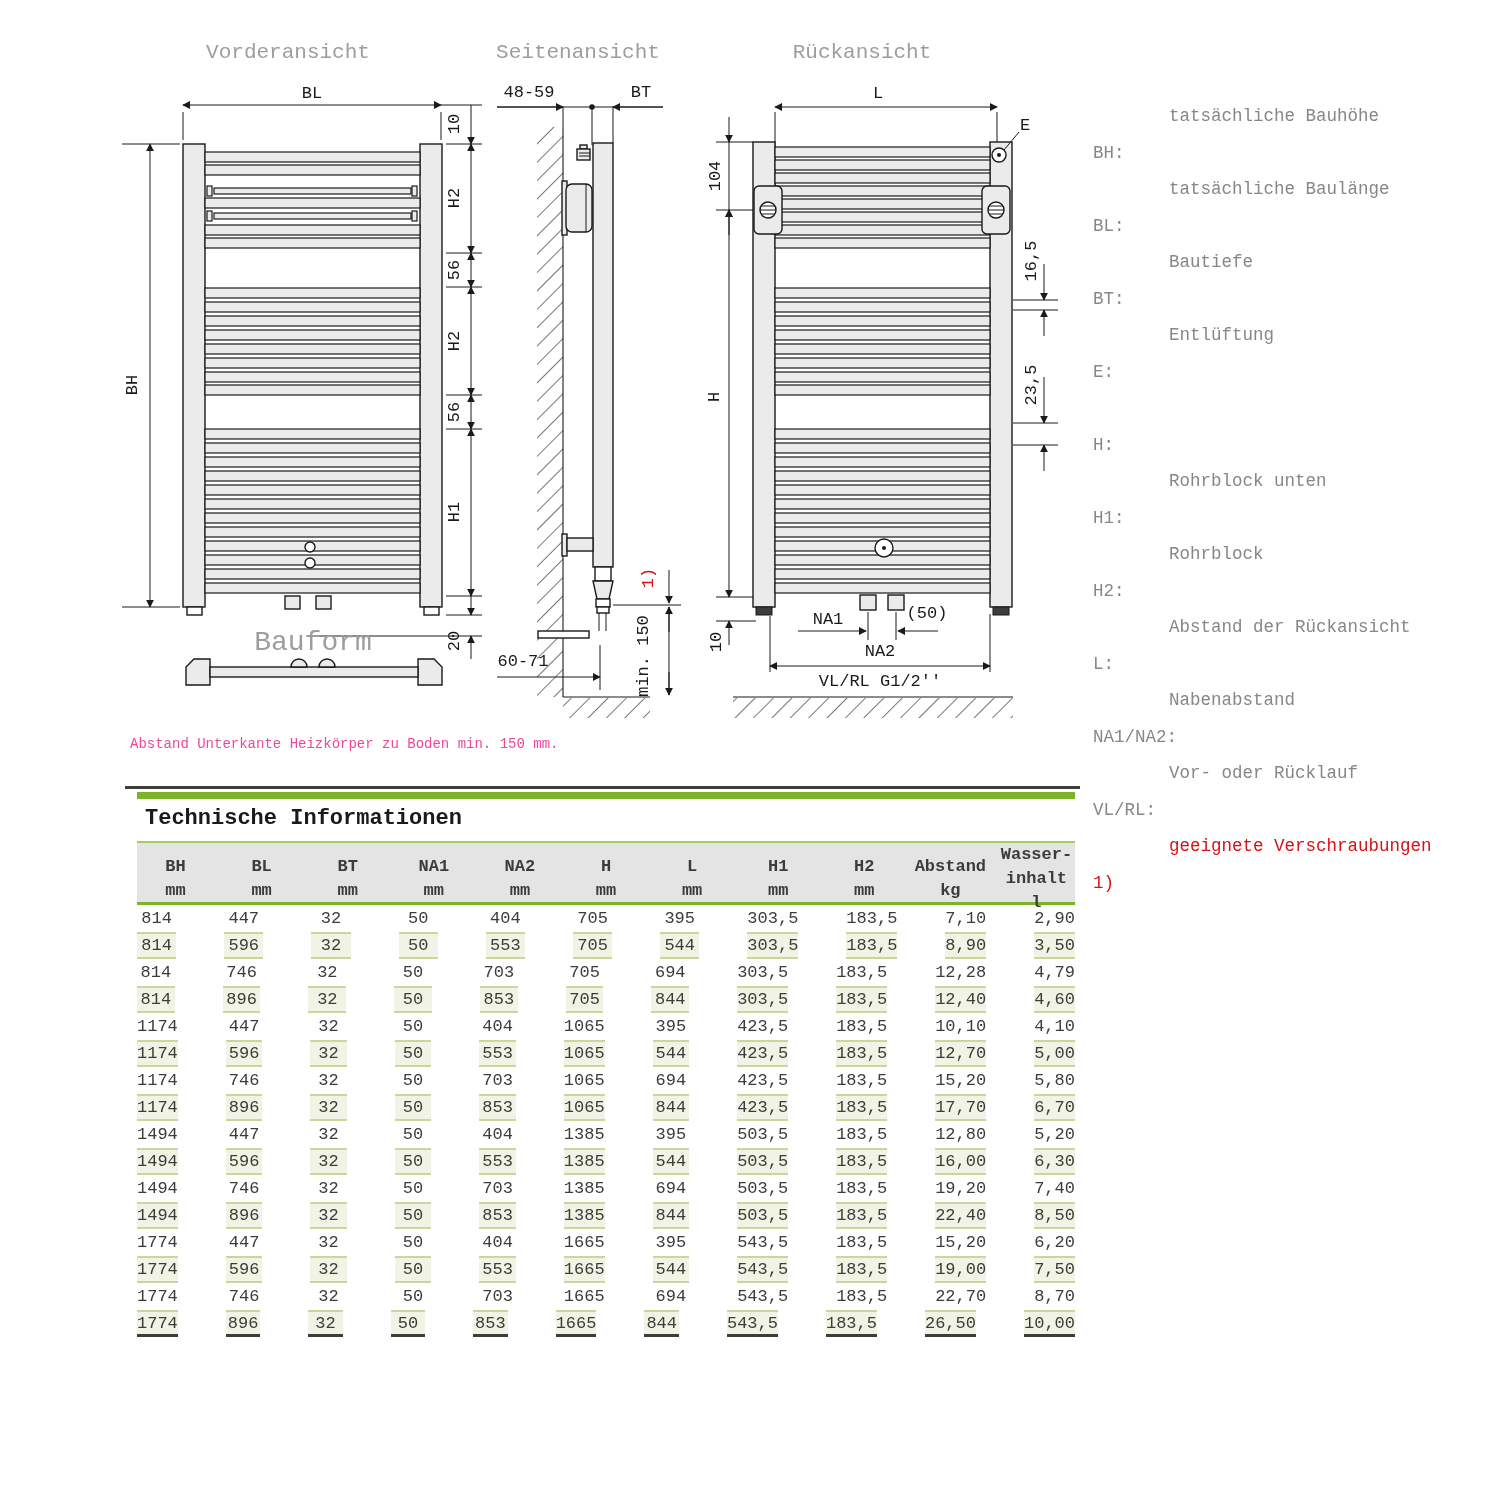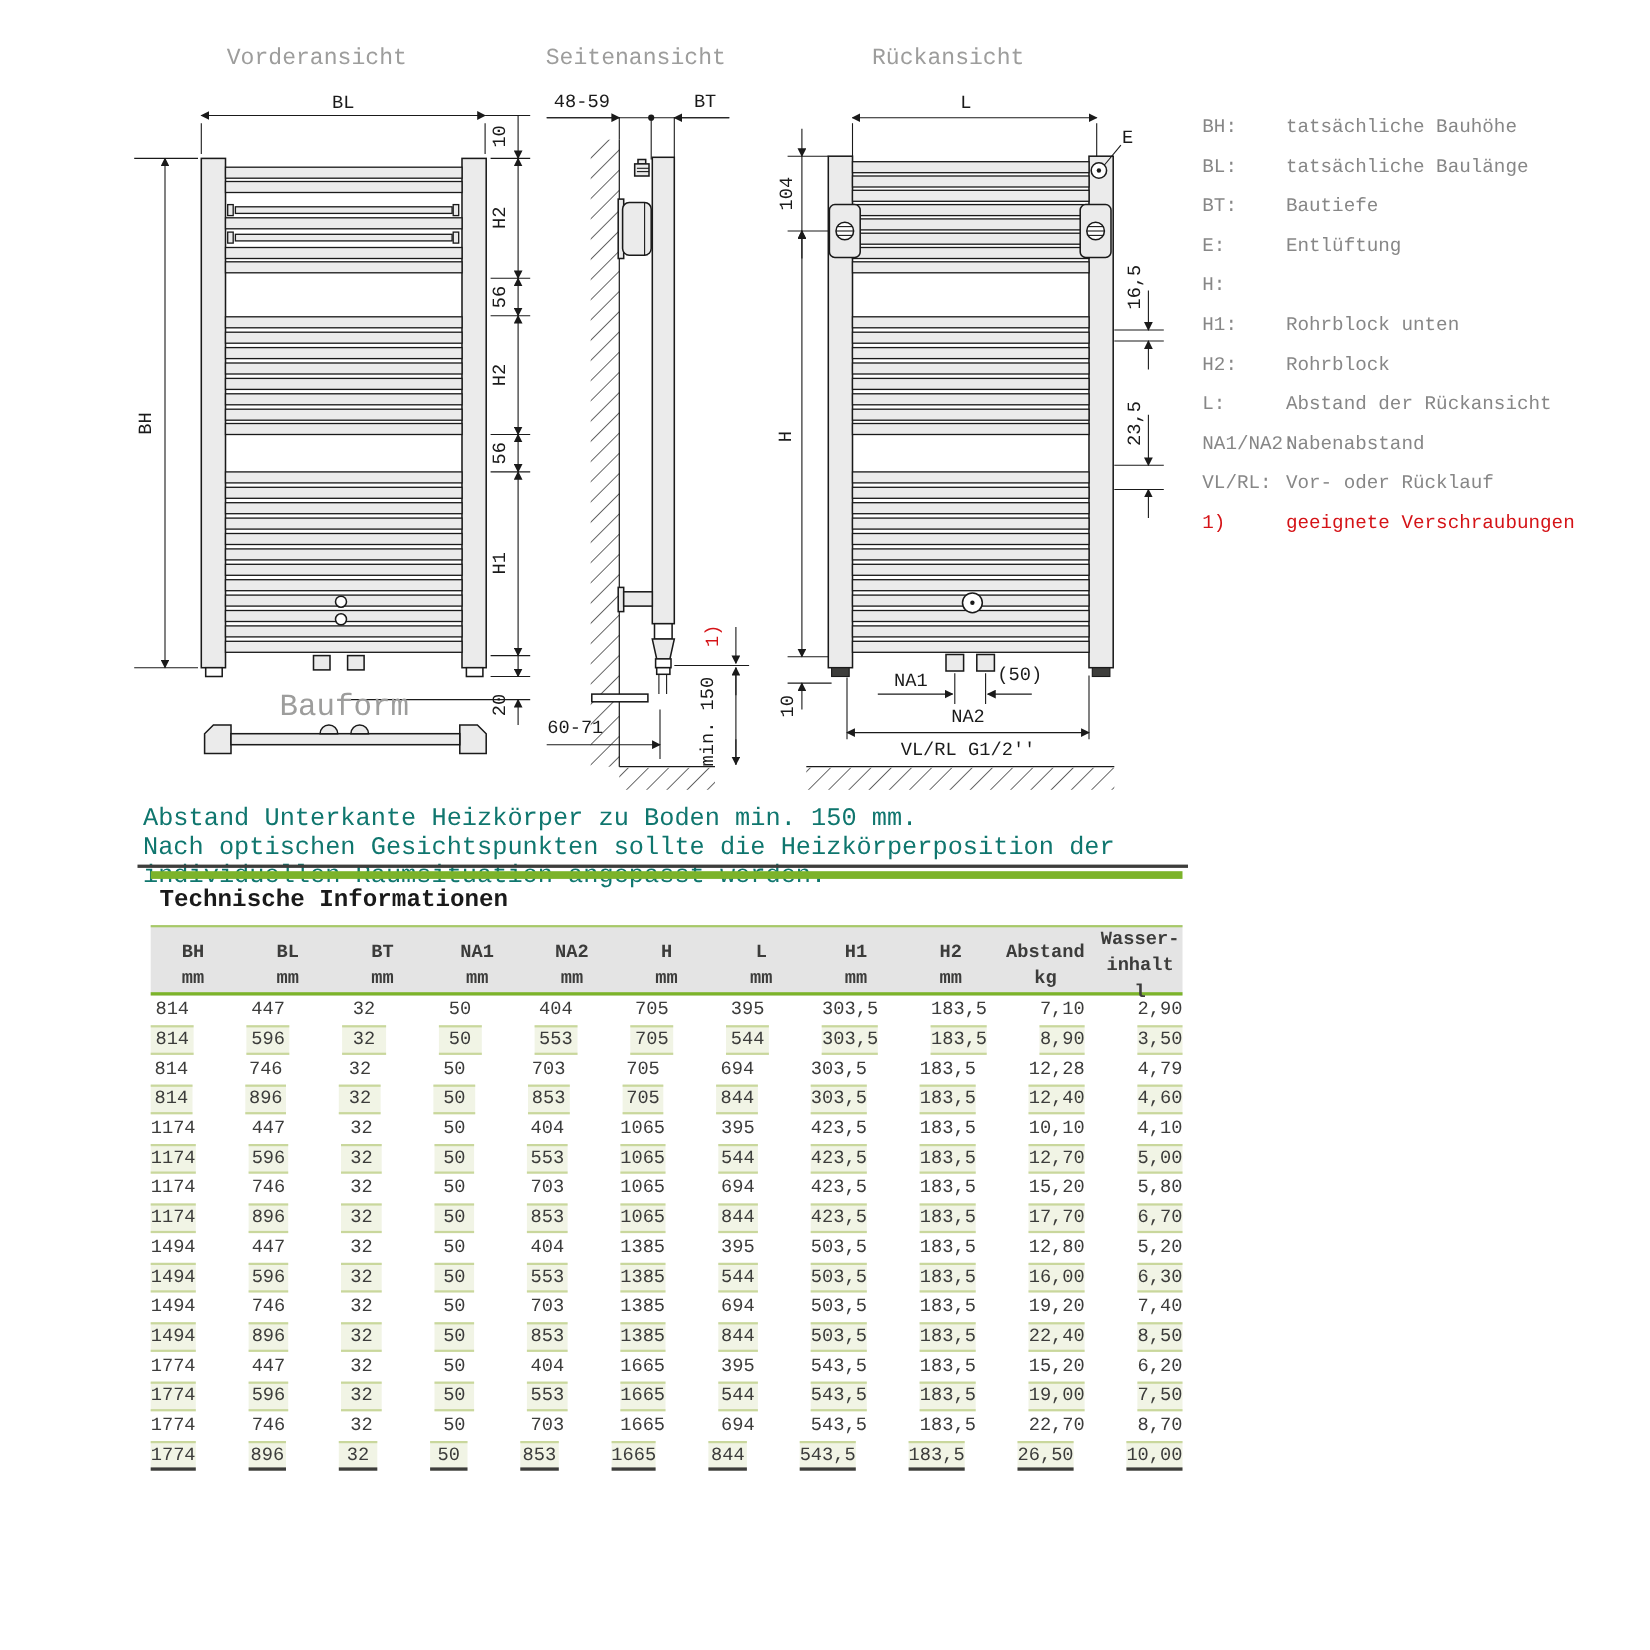--- a/index.html
+++ b/index.html
@@ -17,26 +17,26 @@
   #front-bars rect, #rear-bars rect, #front-rails rect, #rail-caps rect {
     fill:#ebebeb; stroke:#1a1a1a; stroke-width:1.2; }
   text.dimt  { font-size:17px; fill:#1a1a1a; }
   text.titlet{ font-size:21px; fill:#9d9d9c; }
   text.bauformt { font-size:28px; fill:#9d9d9c; }
   text.redt  { fill:#d51317; }
 
   
   .legend { left:1093px; top:104px; width:340px; font-size:17.5px; color:#878787; line-height:25px; }
   .legend-item { display:flex; margin-bottom:11px; }
-  .legend-term { width:76px; flex:none; }
+  .legend-term { width:76px; flex:none;margin-top:37px; }
   .legend-def  { white-space:pre-line; }
   .legend-item.red { color:#d51317; }
 
   
-  .notes { left:130px; top:731px; font-size:23px; color:#0f766e; line-height:26px; width:980px; }
+  .notes { left:130px; top:731px; font-size:14px; color:#ec4899; line-height:26px; width:980px; }
 
   
   .sep-dark  { left:125px; top:786px; width:955px; height:3px; background:#3d3d3b; }
   .sep-green { left:137px; top:792px; width:938px; height:7px; background:#7cb32a; }
   .tbl-title { left:145px; top:806px; font-size:22px; font-weight:bold; color:#1a1a1a; }
 
   .dtable { left:137px; top:841px; width:938px; }
   .t-head { background:#e4e4e4; border-top:2px solid #a7c968; border-bottom:3px solid #7cb32a;
             height:64px; display:grid; grid-template-columns:repeat(11,1fr); column-gap:9px;
             align-items:center; box-sizing:border-box; }
@@ -366,21 +366,20 @@
       </div>
 
       <div class="legend-item red">
         <span class="legend-term">1)</span>
         <span class="legend-def">geeignete Verschraubungen</span>
       </div>
     </div>
 
   <div class="abs notes">
     <div>Abstand Unterkante Heizkörper zu Boden min. 150 mm.</div>
-    <div>Nach optischen Gesichtspunkten sollte die Heizkörperposition der individuellen Raumsituation angepasst werden.</div>
   </div>
 
   <div class="abs sep-dark"></div>
   <div class="abs sep-green"></div>
   <div class="abs tbl-title">Technische Informationen</div>
 
   <div class="abs dtable">
     <div class="t-head">
 
         <div class="t-col">

